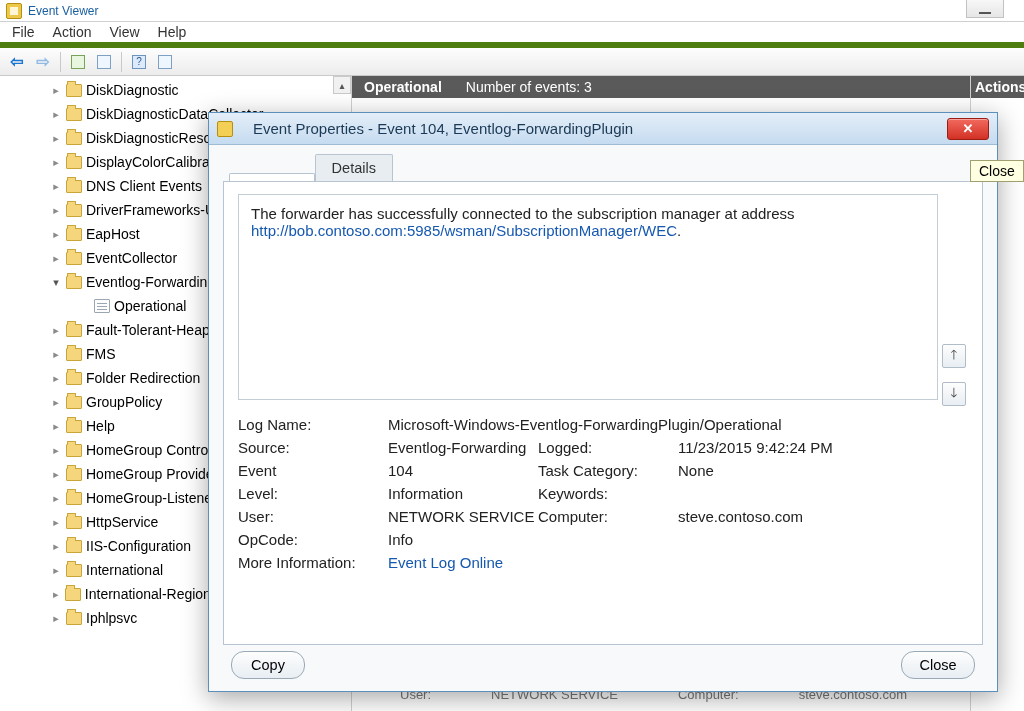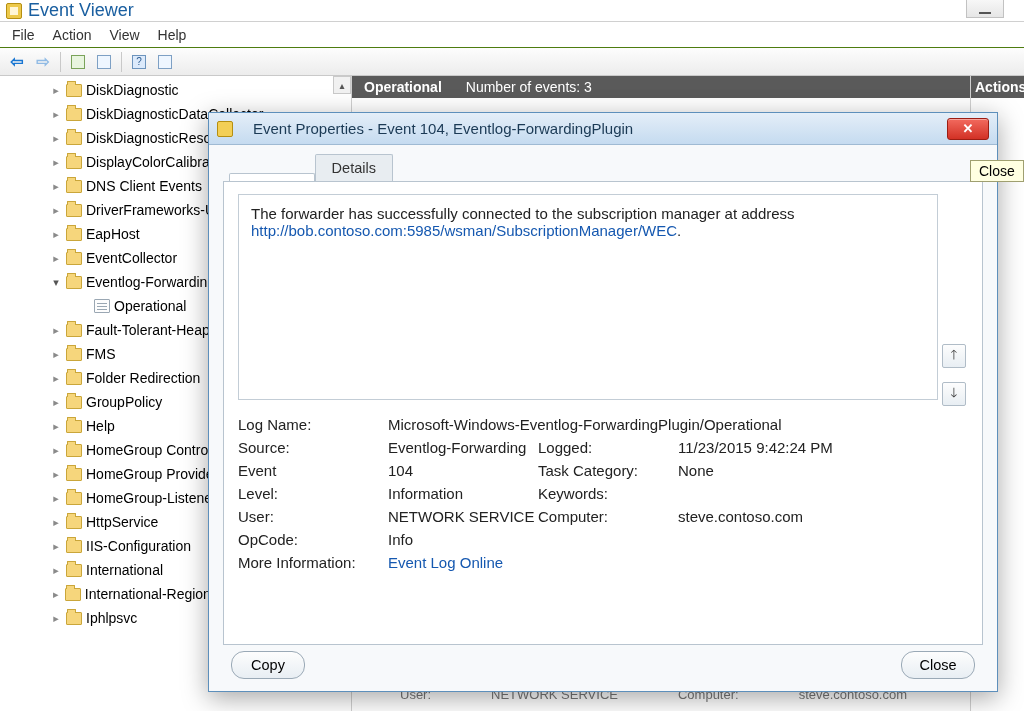--- a/index.html
+++ b/index.html
@@ -4,28 +4,28 @@
 <style>
   * { box-sizing: border-box; }
   body {
     margin: 0; font-family: "Segoe UI", Tahoma, sans-serif; font-size: 14px;
     background: #fff; color: #000; width: 1024px; height: 711px; overflow: hidden;
     position: relative;
   }
   
   .win-title {
     height: 22px; display: flex; align-items: center; gap: 6px;
-    padding: 0 6px; background: #fff; color: #1a5fa0; font-size: 18px;
+    padding: 0 6px; background: #fff; color: #1a5fa0; font-size: 12px;
     border-bottom: 1px solid #d0d0d0;
   }
   .win-title .icon { width: 16px; height: 16px; background: #edc94b; border: 1px solid #b58f12; border-radius: 2px; position: relative; }
   .win-title .icon::after { content:""; position:absolute; inset:3px; background:#fff6d6; }
   .menubar {
     height: 26px; display: flex; align-items: center; gap: 18px;
-    padding: 0 12px; border-bottom: 1px solid #4d7c0f; color: #333;
+    padding: 0 12px; border-bottom: 6px solid #4d7c0f; color: #333;
   }
   .menubar span { cursor: default; }
   .toolbar {
     height: 28px; display: flex; align-items: center; gap: 4px;
     padding: 0 6px; background: linear-gradient(#fdfdfd,#ececec);
     border-bottom: 1px solid #c9c9c9;
   }
   .tb-btn {
     width: 22px; height: 22px; border: 1px solid transparent; border-radius: 2px;
     display: flex; align-items: center; justify-content: center; font-size: 13px;

